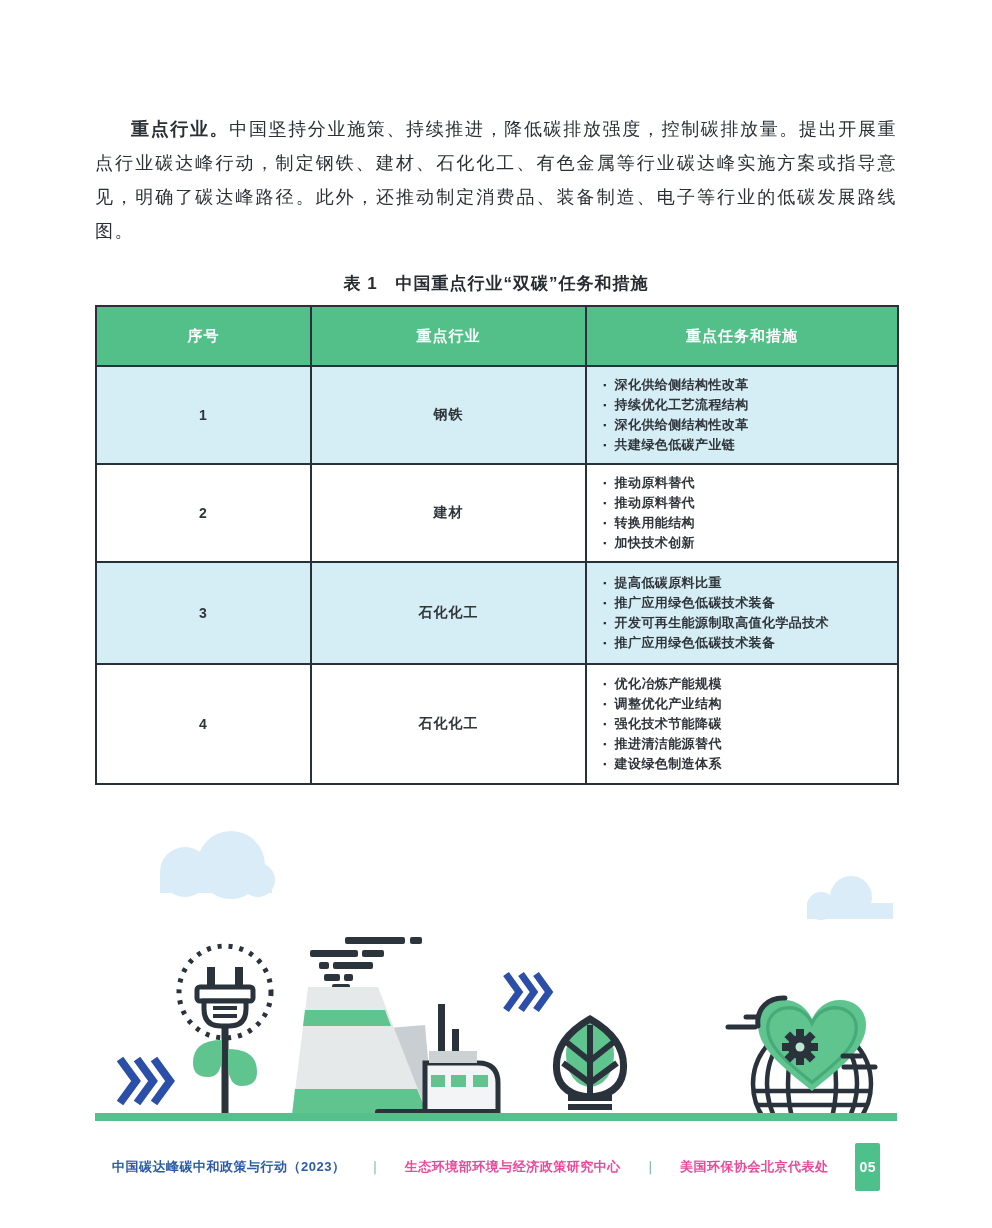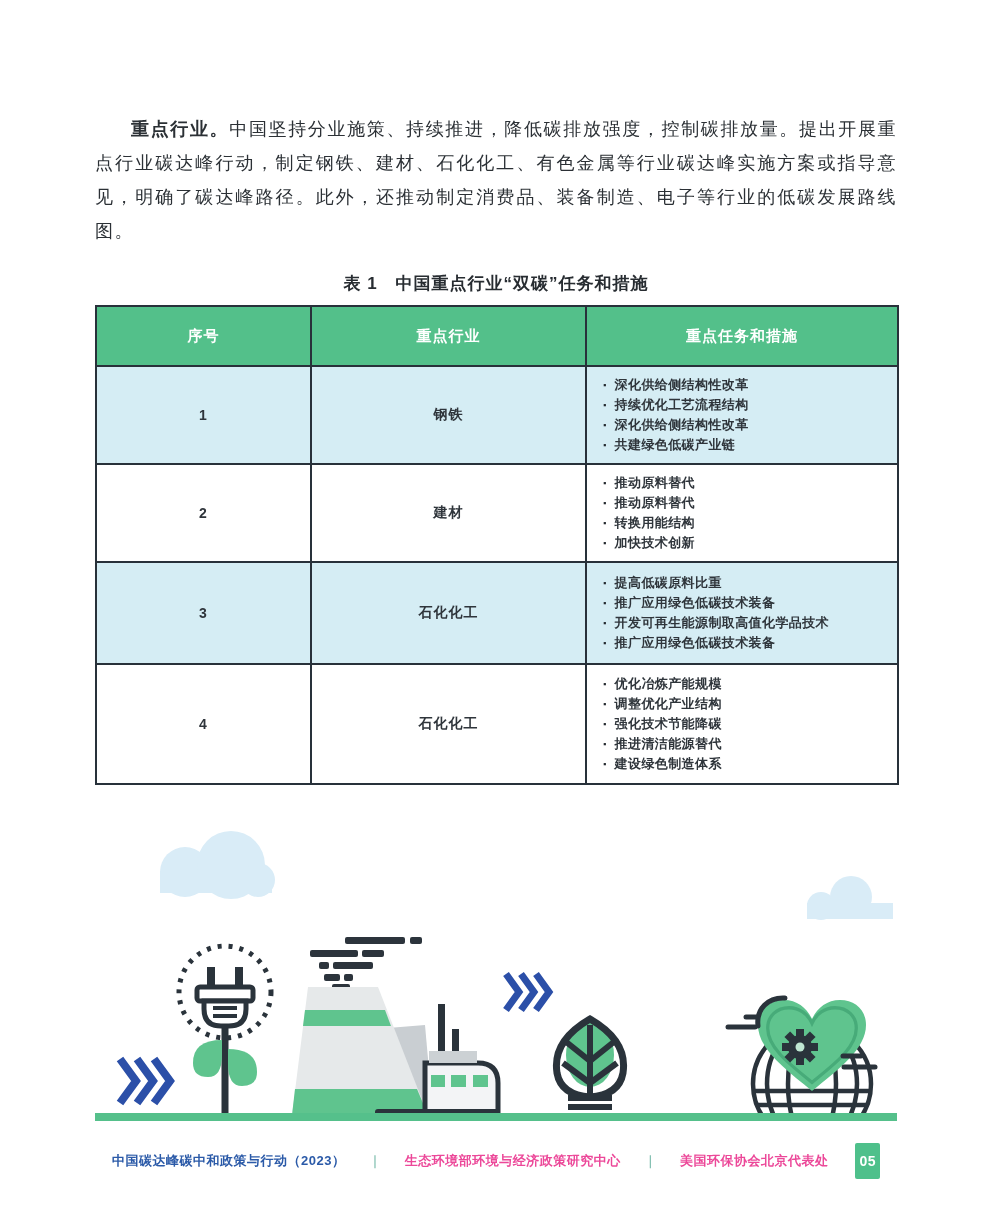--- a/index.html
+++ b/index.html
@@ -57,21 +57,21 @@
   
   .footer {
     margin-top:22px; display:flex; align-items:center; justify-content:center;
     gap:23px; font-size:13px; font-weight:700; letter-spacing:0.5px;
   }
   .footer .doc { color:#2b5aa8; }
   .footer .sep { color:#44a08a; font-weight:400; }
   .footer .org { color:#ec4899; }
   .footer .pagebox {
     background:#4ec08b; color:#ffffff; font-size:14px; font-weight:700;
-    padding:10px 4px; border-radius:2px; margin-left:4px;
+    padding:16px 4px; border-radius:2px; margin-left:4px;
   }
 </style>
 </head>
 <body>
 
 <div class="content">
 
   <p class="para"><b>重点行业。</b><span>中国坚持分业施策、持续推进，降低碳排放强度，控制碳排放量。提出开展重点行业碳达峰行动，制定钢铁、建材、石化化工、有色金属等行业碳达峰实施方案或指导意见，明确了碳达峰路径。此外，还推动制定消费品、装备制造、电子等行业的低碳发展路线图。</span></p>
 
   <div class="tbl-title">表 1　中国重点行业“双碳”任务和措施</div>

